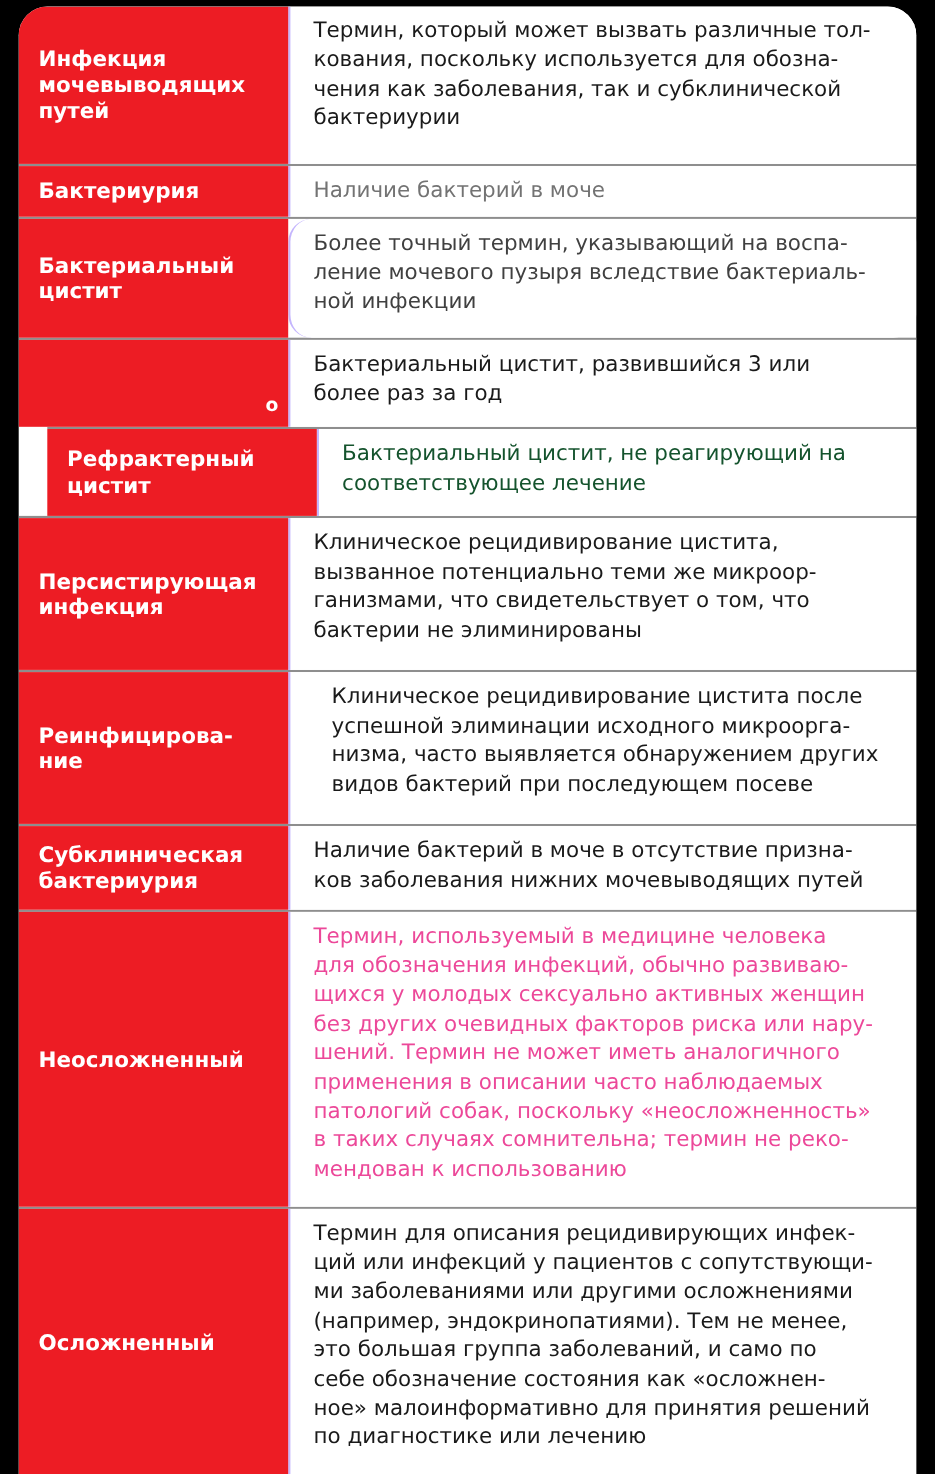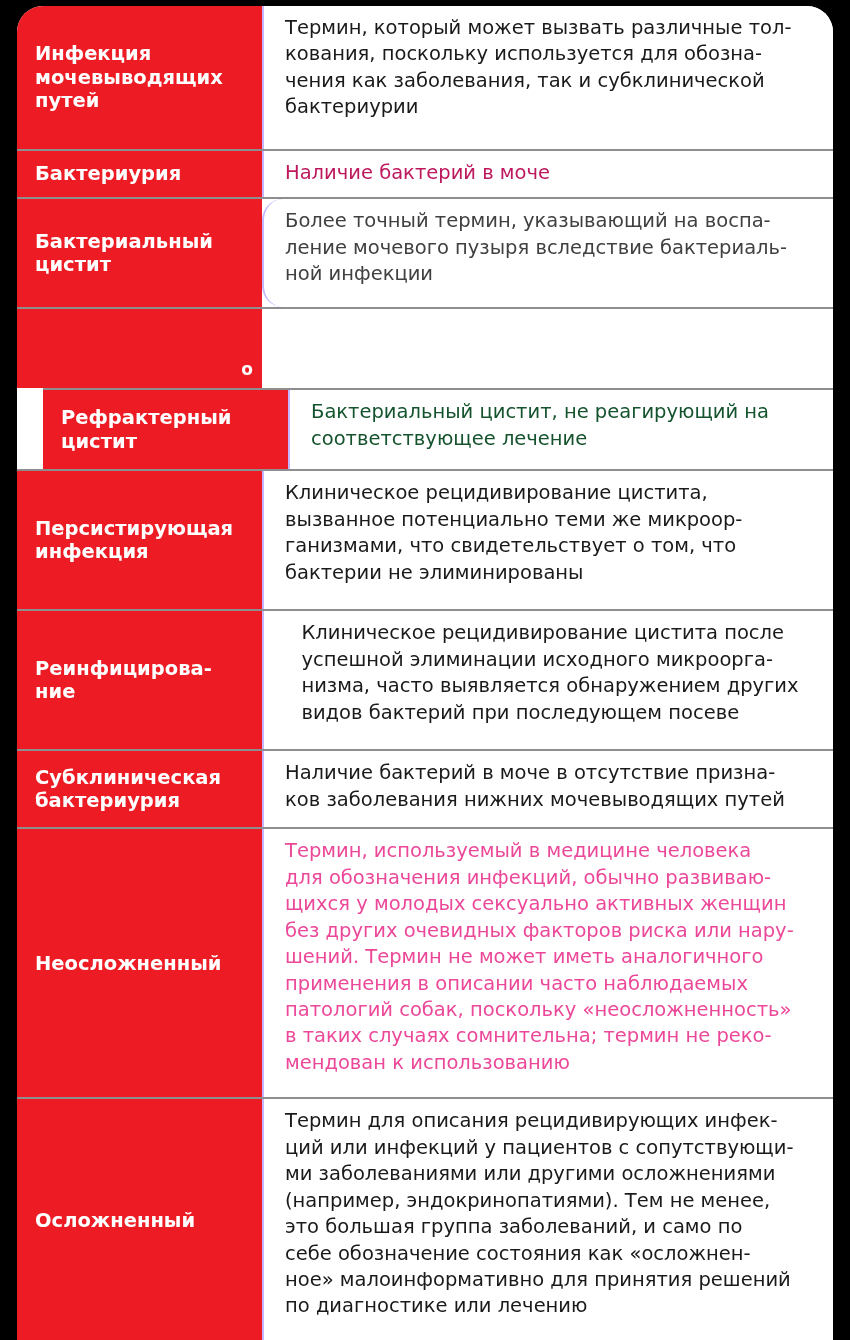--- a/index.html
+++ b/index.html
@@ -118,39 +118,43 @@
             <span class="desc-text">Термин, который может вызвать различные тол-
 кования, поскольку используется для обозна-
 чения как заболевания, так и субклинической
 бактериурии</span>
           </div>
         </div>
         <div class="row" style="min-height: 44px; border-top-color: rgb(142, 142, 142);">
           <div class="term-cell" style="background: rgb(237, 28, 36);">
             <span class="term-label">Бактериурия</span>
           </div>
-          <div class="desc-cell" style="color: #be185d;">
+          <div class="desc-cell" style="color: #737373;">
             <span class="desc-text">Наличие бактерий в моче</span>
           </div>
         </div>
         <div class="row" style="min-height: 110px; border-top-color: rgb(142, 142, 142); justify-content: flex-end;">
           <div class="term-cell" style="background: rgb(237, 28, 36);">
             <span class="term-label">Бактериальный
 цистит</span>
           </div>
           <div class="desc-cell" style="color: #404040; border-radius: 21px;">
             <span class="desc-text">Более точный термин, указывающий на воспа-
 ление мочевого пузыря вследствие бактериаль-
 ной инфекции</span>
           </div>
         </div>
         <div class="row" style="min-height: 81px; border-top-color: rgb(142, 142, 142);">
           <div class="term-cell" style="background: rgb(237, 28, 36);">
             <span class="term-label"></span>
             <span class="stray-glyph">о</span>
+          </div>
+          <div class="desc-cell" style="color: rgb(26, 26, 26);">
+            <span class="desc-text">Бактериальный цистит, развившийся 3 или
+более раз за год</span>
           </div>
         </div>
         <div class="row" style="min-height: 81px; border-top-color: rgb(142, 142, 142); margin-left: 26px;">
           <div class="term-cell" style="background: rgb(237, 28, 36);">
             <span class="term-label">Рефрактерный
 цистит</span>
           </div>
           <div class="desc-cell" style="color: #14532d;">
             <span class="desc-text">Бактериальный цистит, не реагирующий на
 соответствующее лечение</span>

